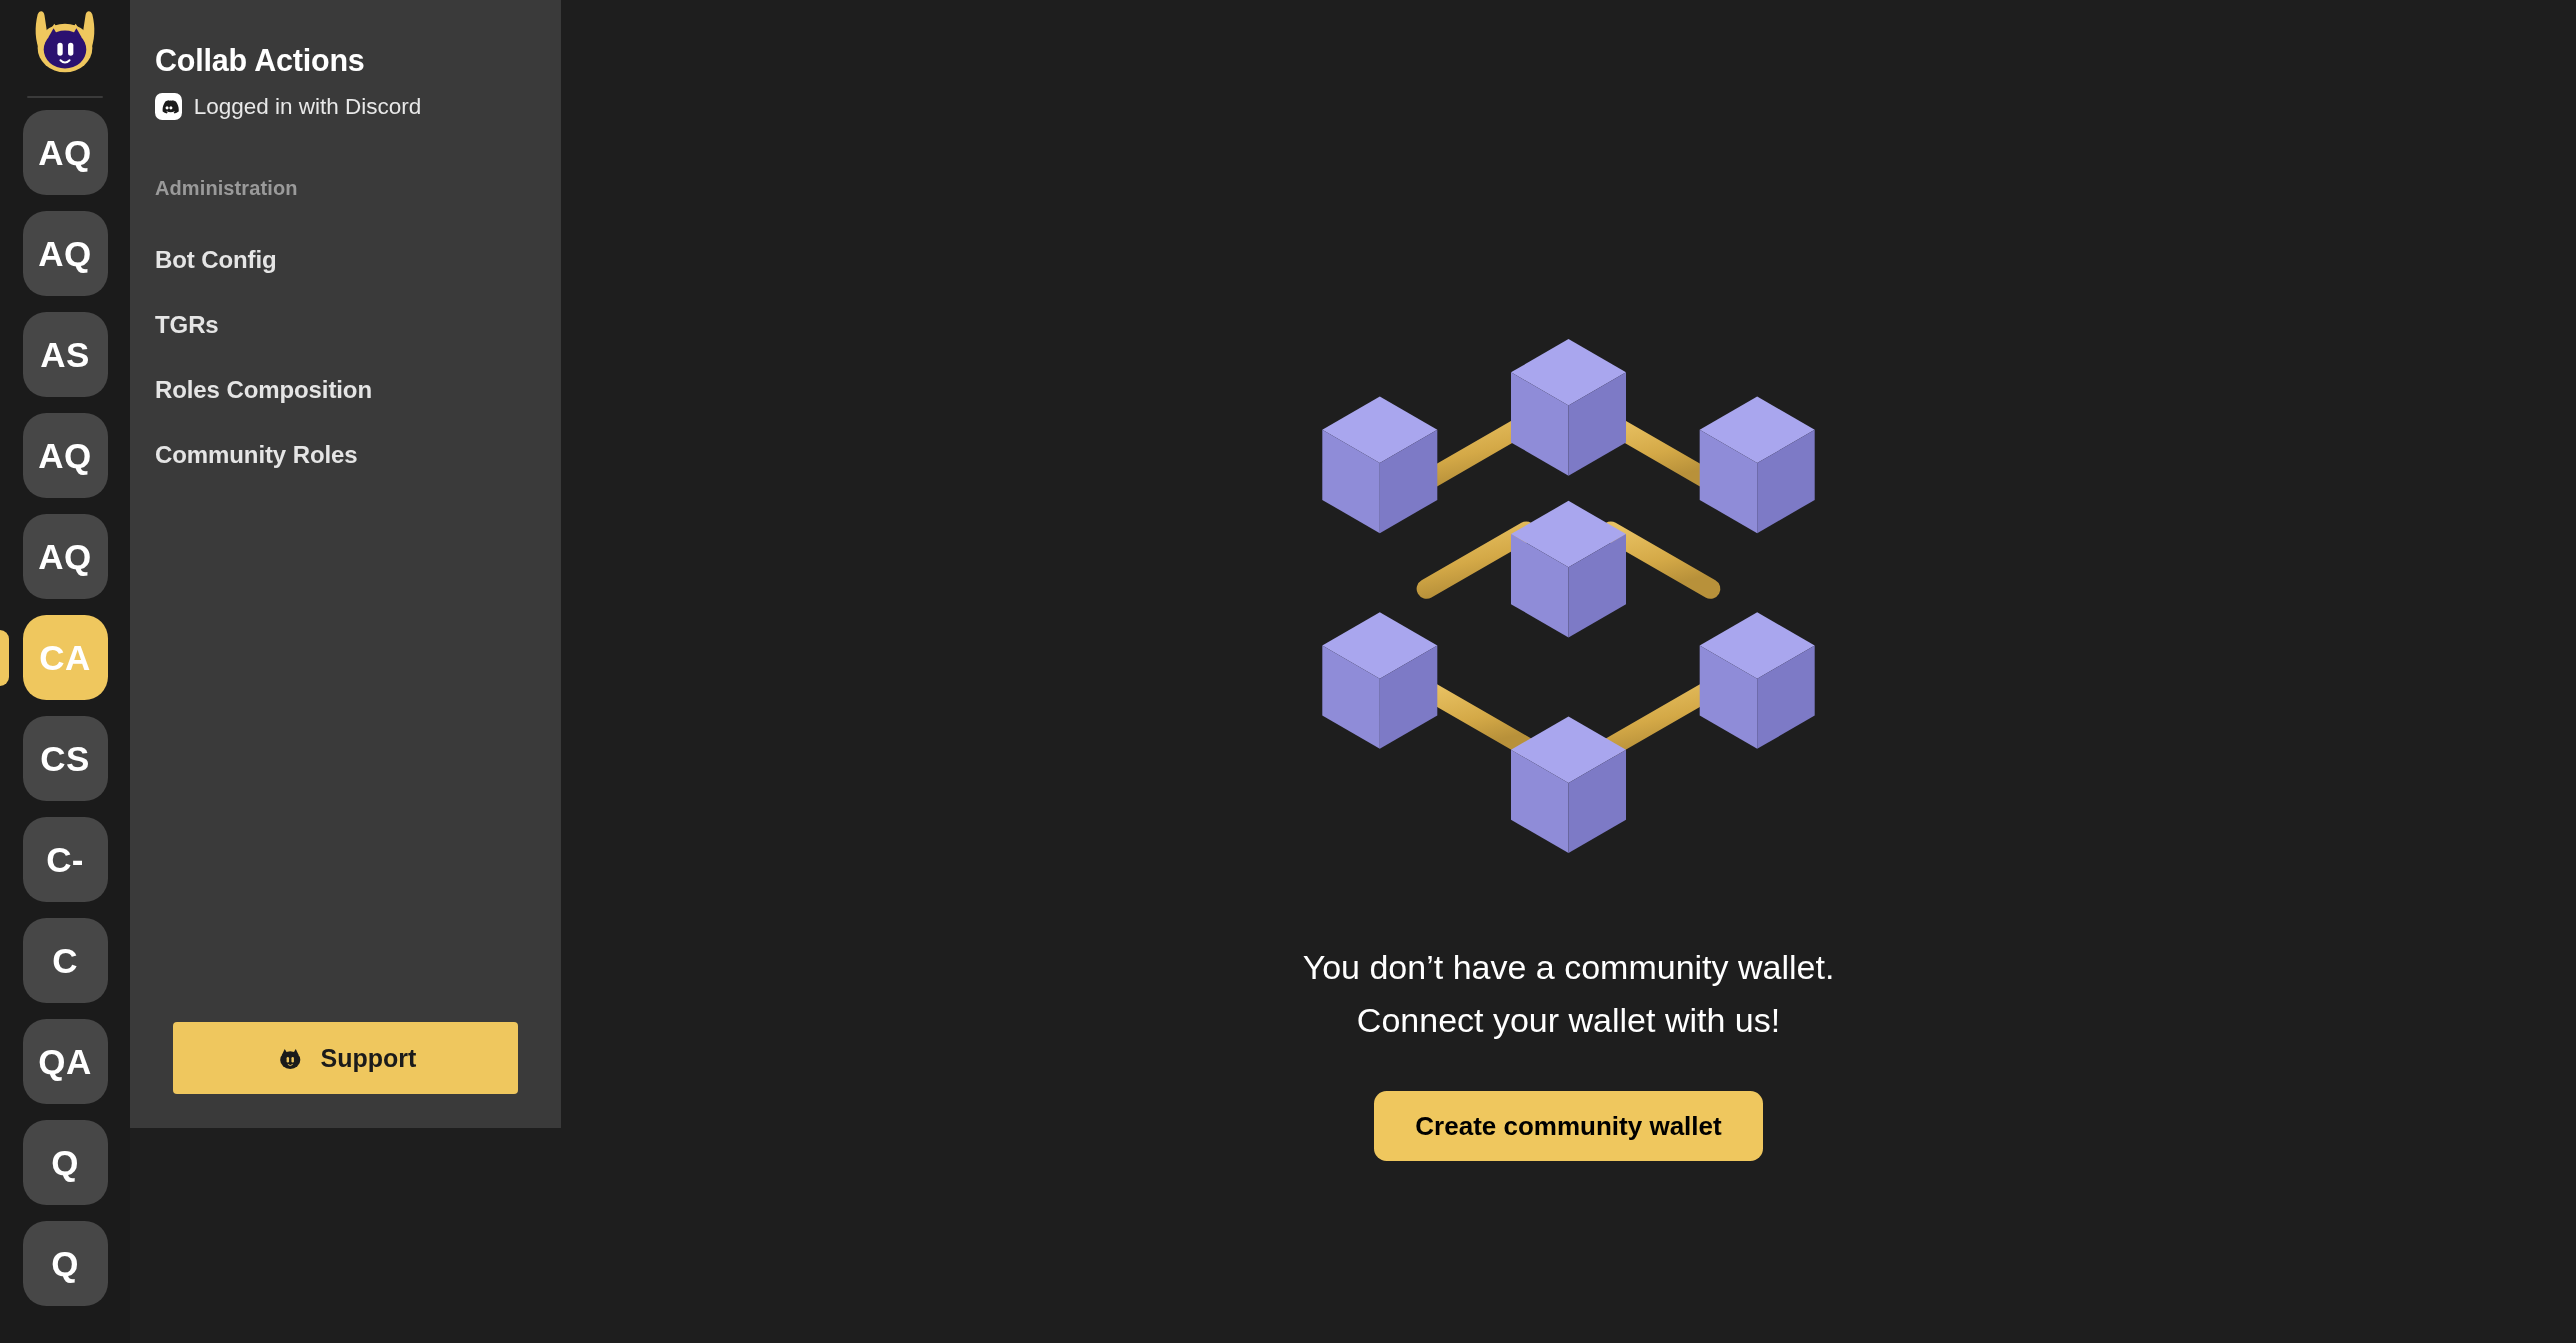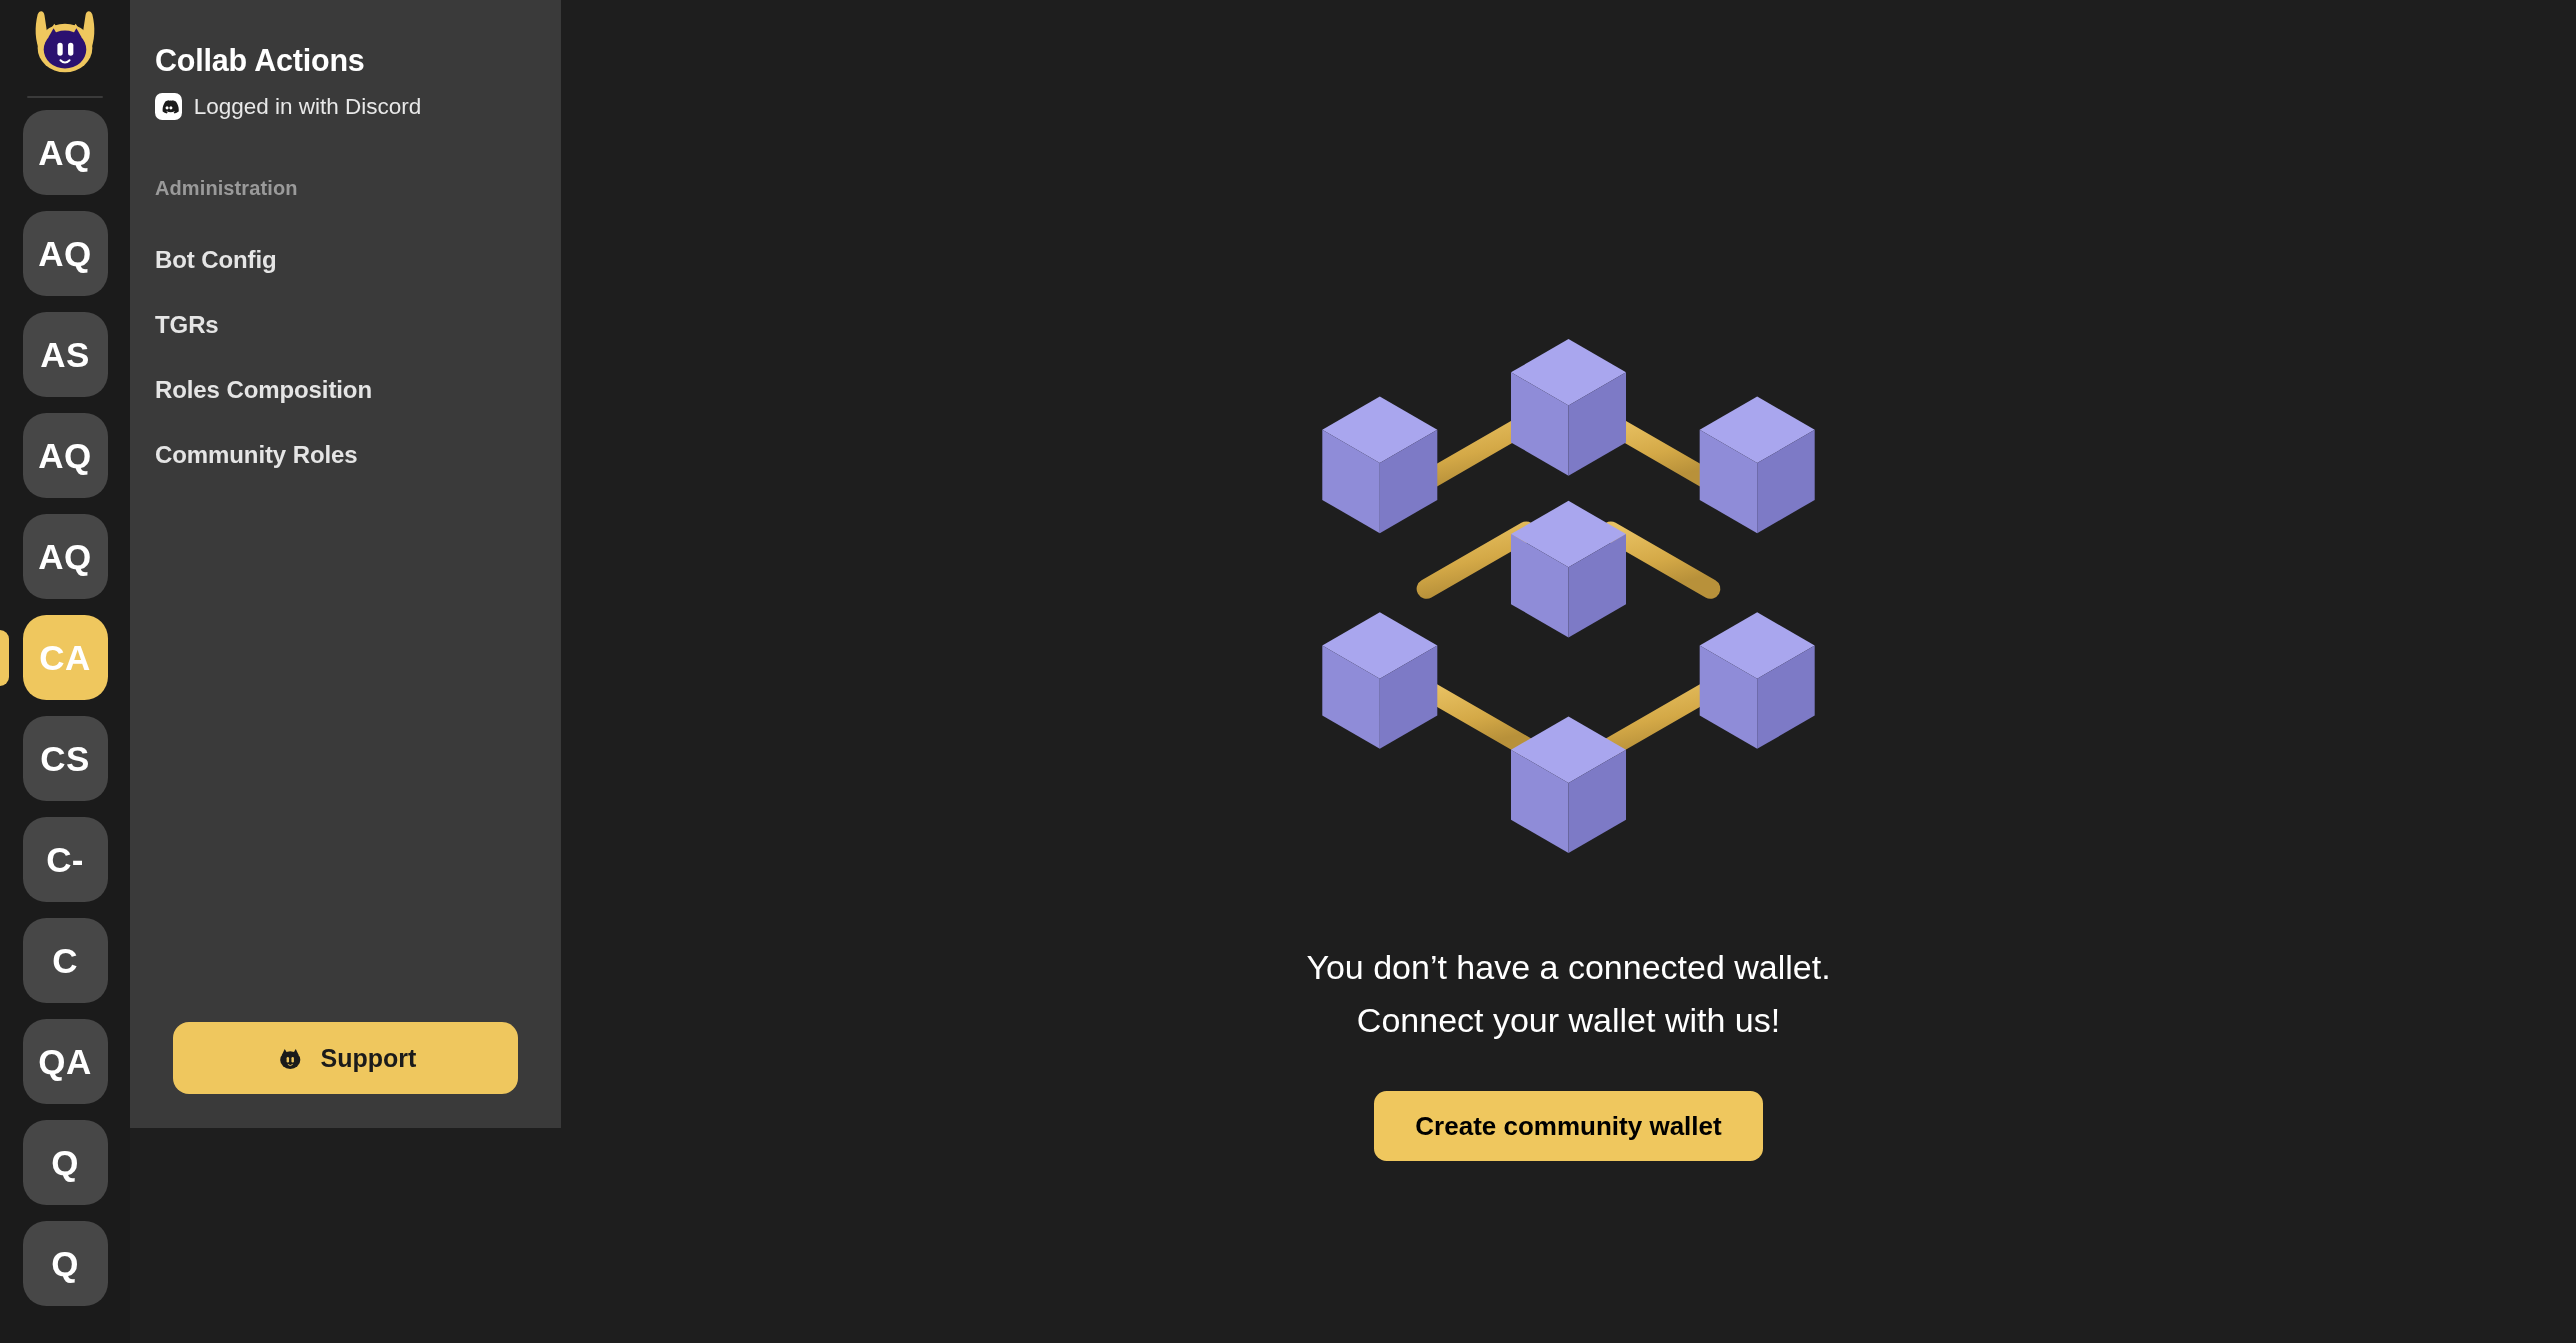--- a/index.html
+++ b/index.html
@@ -86,21 +86,21 @@
     padding-left:25px;
     color:#e5e5e5; font-size:24px; font-weight:700;
     letter-spacing:-0.1px;
   }
   .nav-item.active { background:#4A4A4A; }
 
   .nav-spacer { flex:1 1 auto; }
   .support-wrap { padding:0 43px 34px 43px; }
   .support-btn {
     width:100%; height:72px;
-    border-radius:16px;
+    border-radius:4px;
     background:#EFC75E;
     display:flex; align-items:center; justify-content:center; gap:15.3px;
     color:#1B1B1B; font-size:25px; font-weight:700;
     border:none; cursor:pointer;
     font-family:"Liberation Sans", sans-serif;
   }
 
   
   .main {
     flex:1 1 auto; height:1344px;
@@ -320,21 +320,21 @@
 
           <g>
             <polygon points="350,498 414,535 350,572 286,535" fill="#A9A6EE"></polygon>
             <polygon points="286,535 350,572 350,650 286,613" fill="#8F8CD8"></polygon>
             <polygon points="414,535 350,572 350,650 414,613" fill="#7D7AC6"></polygon>
           </g>
         </g>
       </svg>
 
       <div class="empty-lines">
-        <div class="empty-line">You don’t have a connected wallet.</div>
+        <div class="empty-line">You don’t have a community wallet.</div>
         <div class="empty-line">Connect your wallet with us!</div>
       </div>
 
       <button class="cta-btn">Create community wallet</button>
     </div>
   </div>
 
 </div>
 
 

